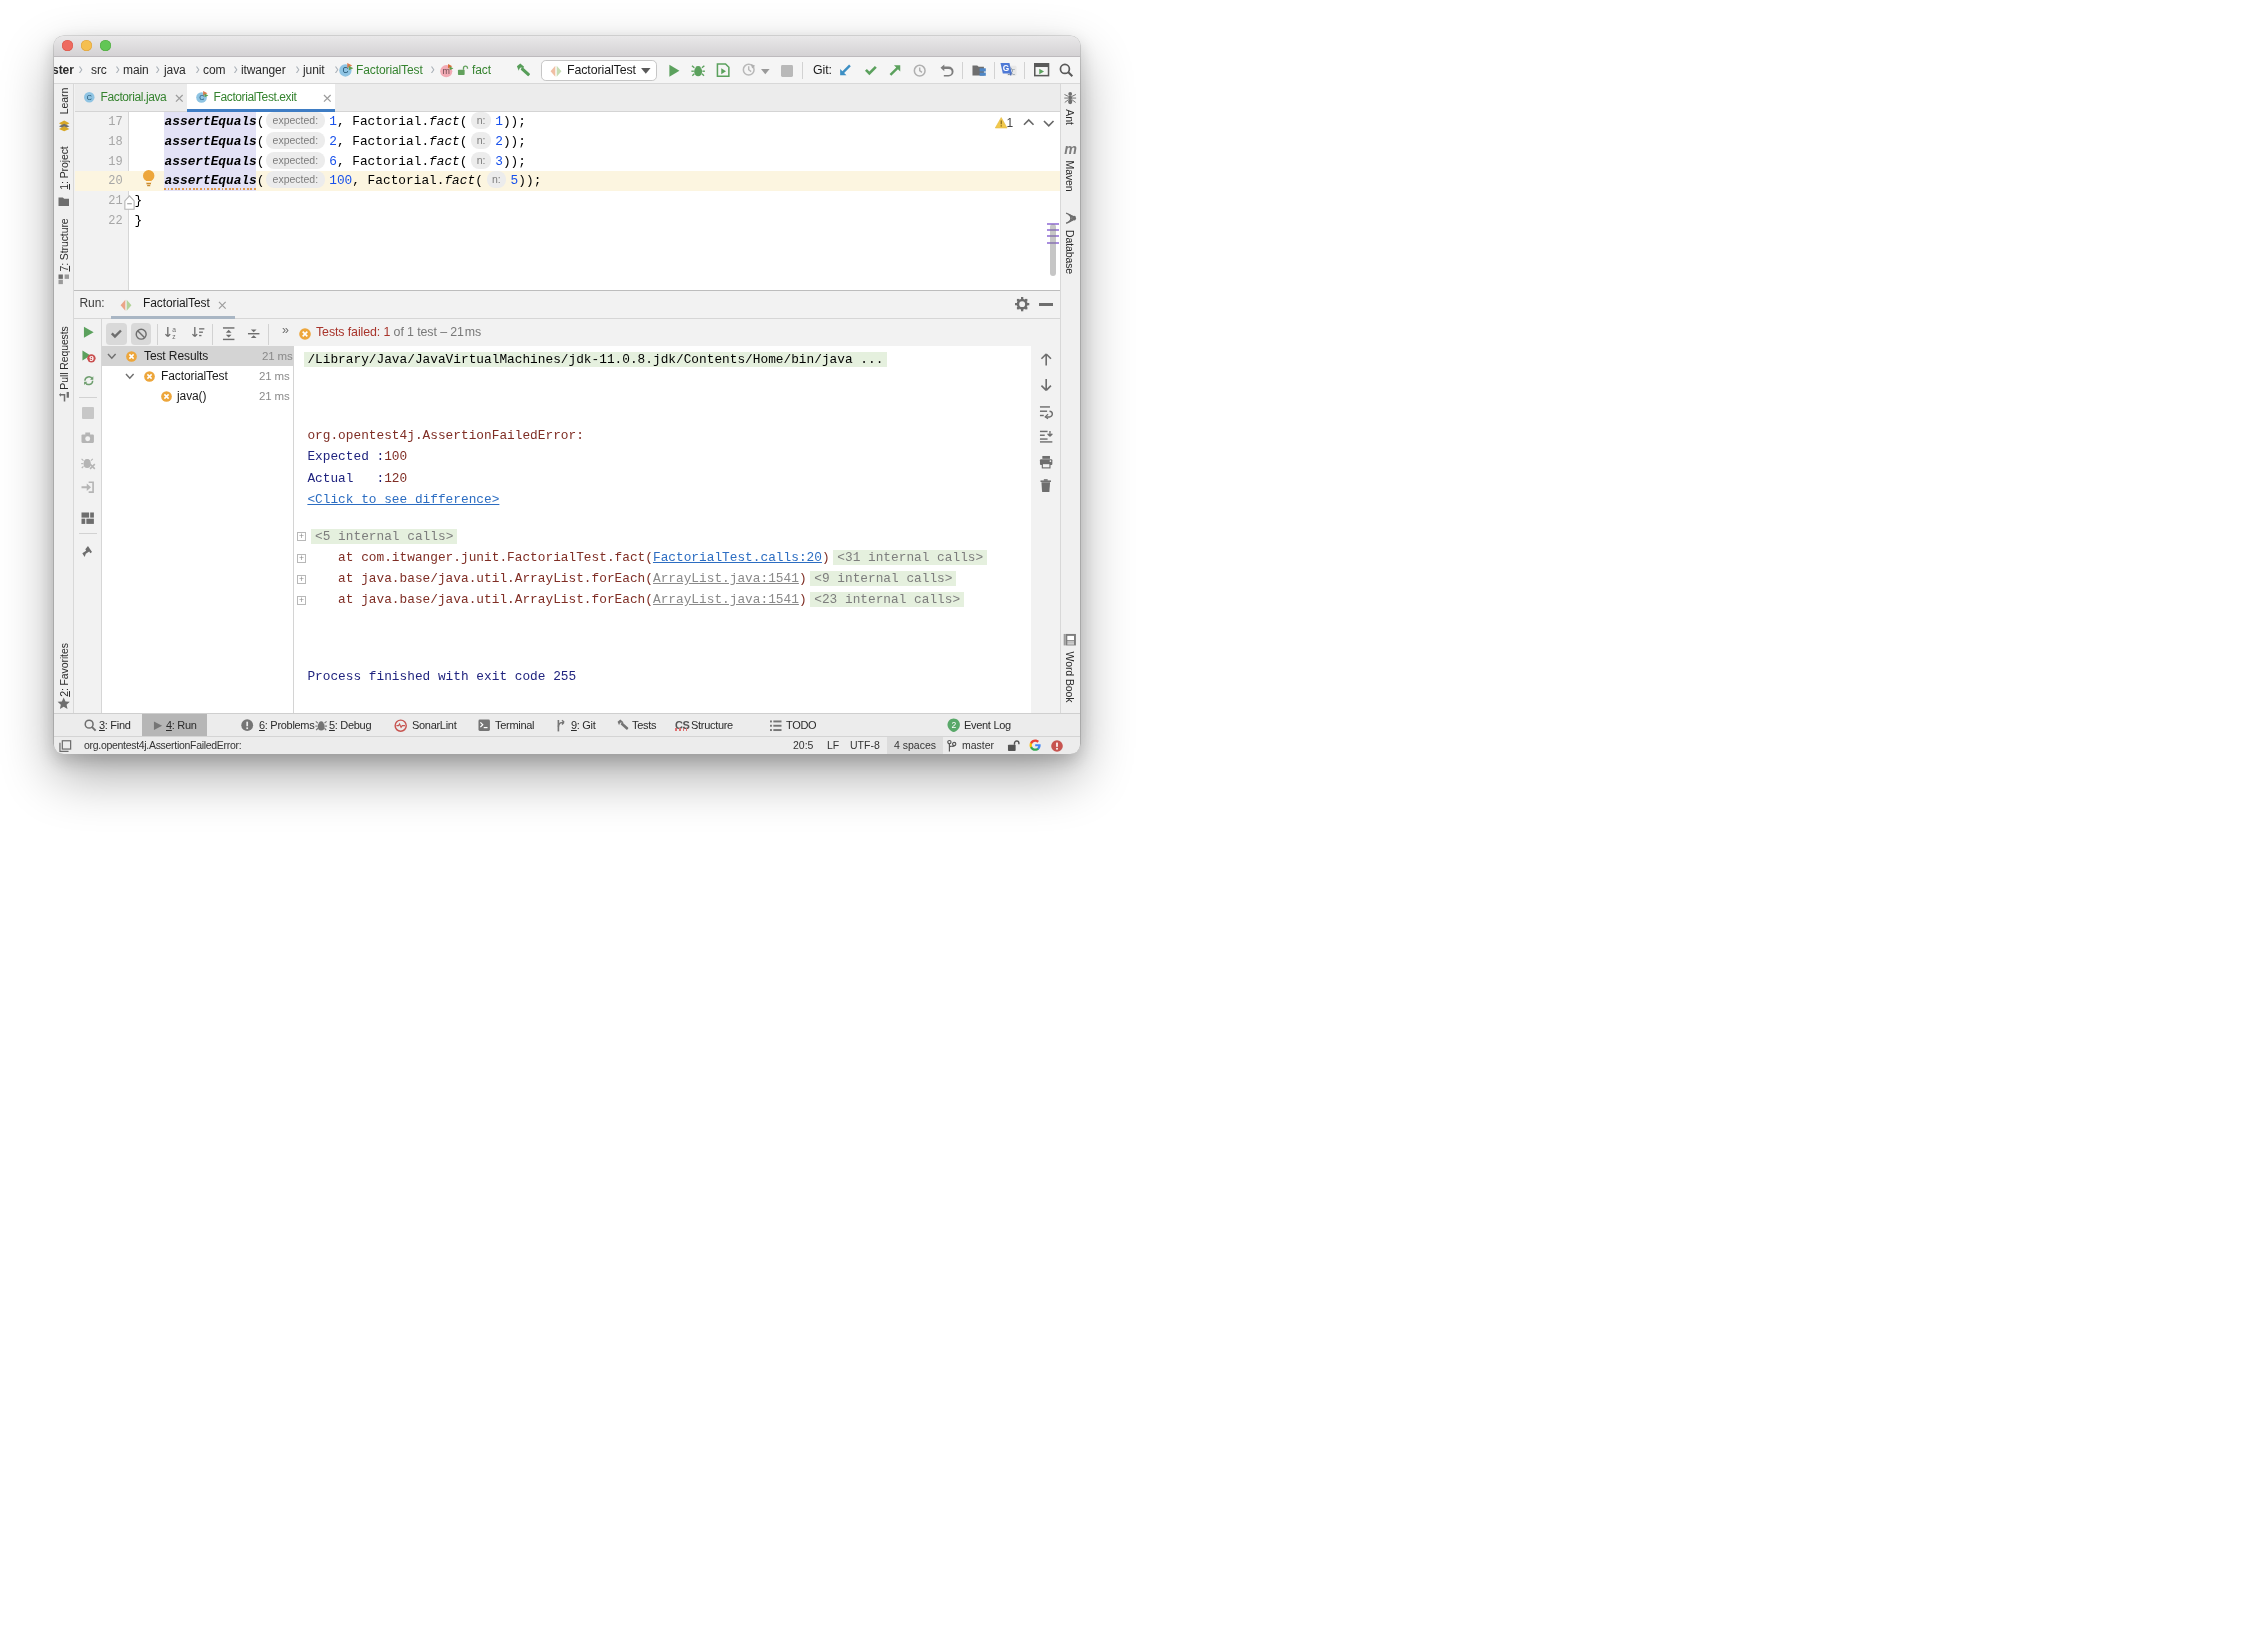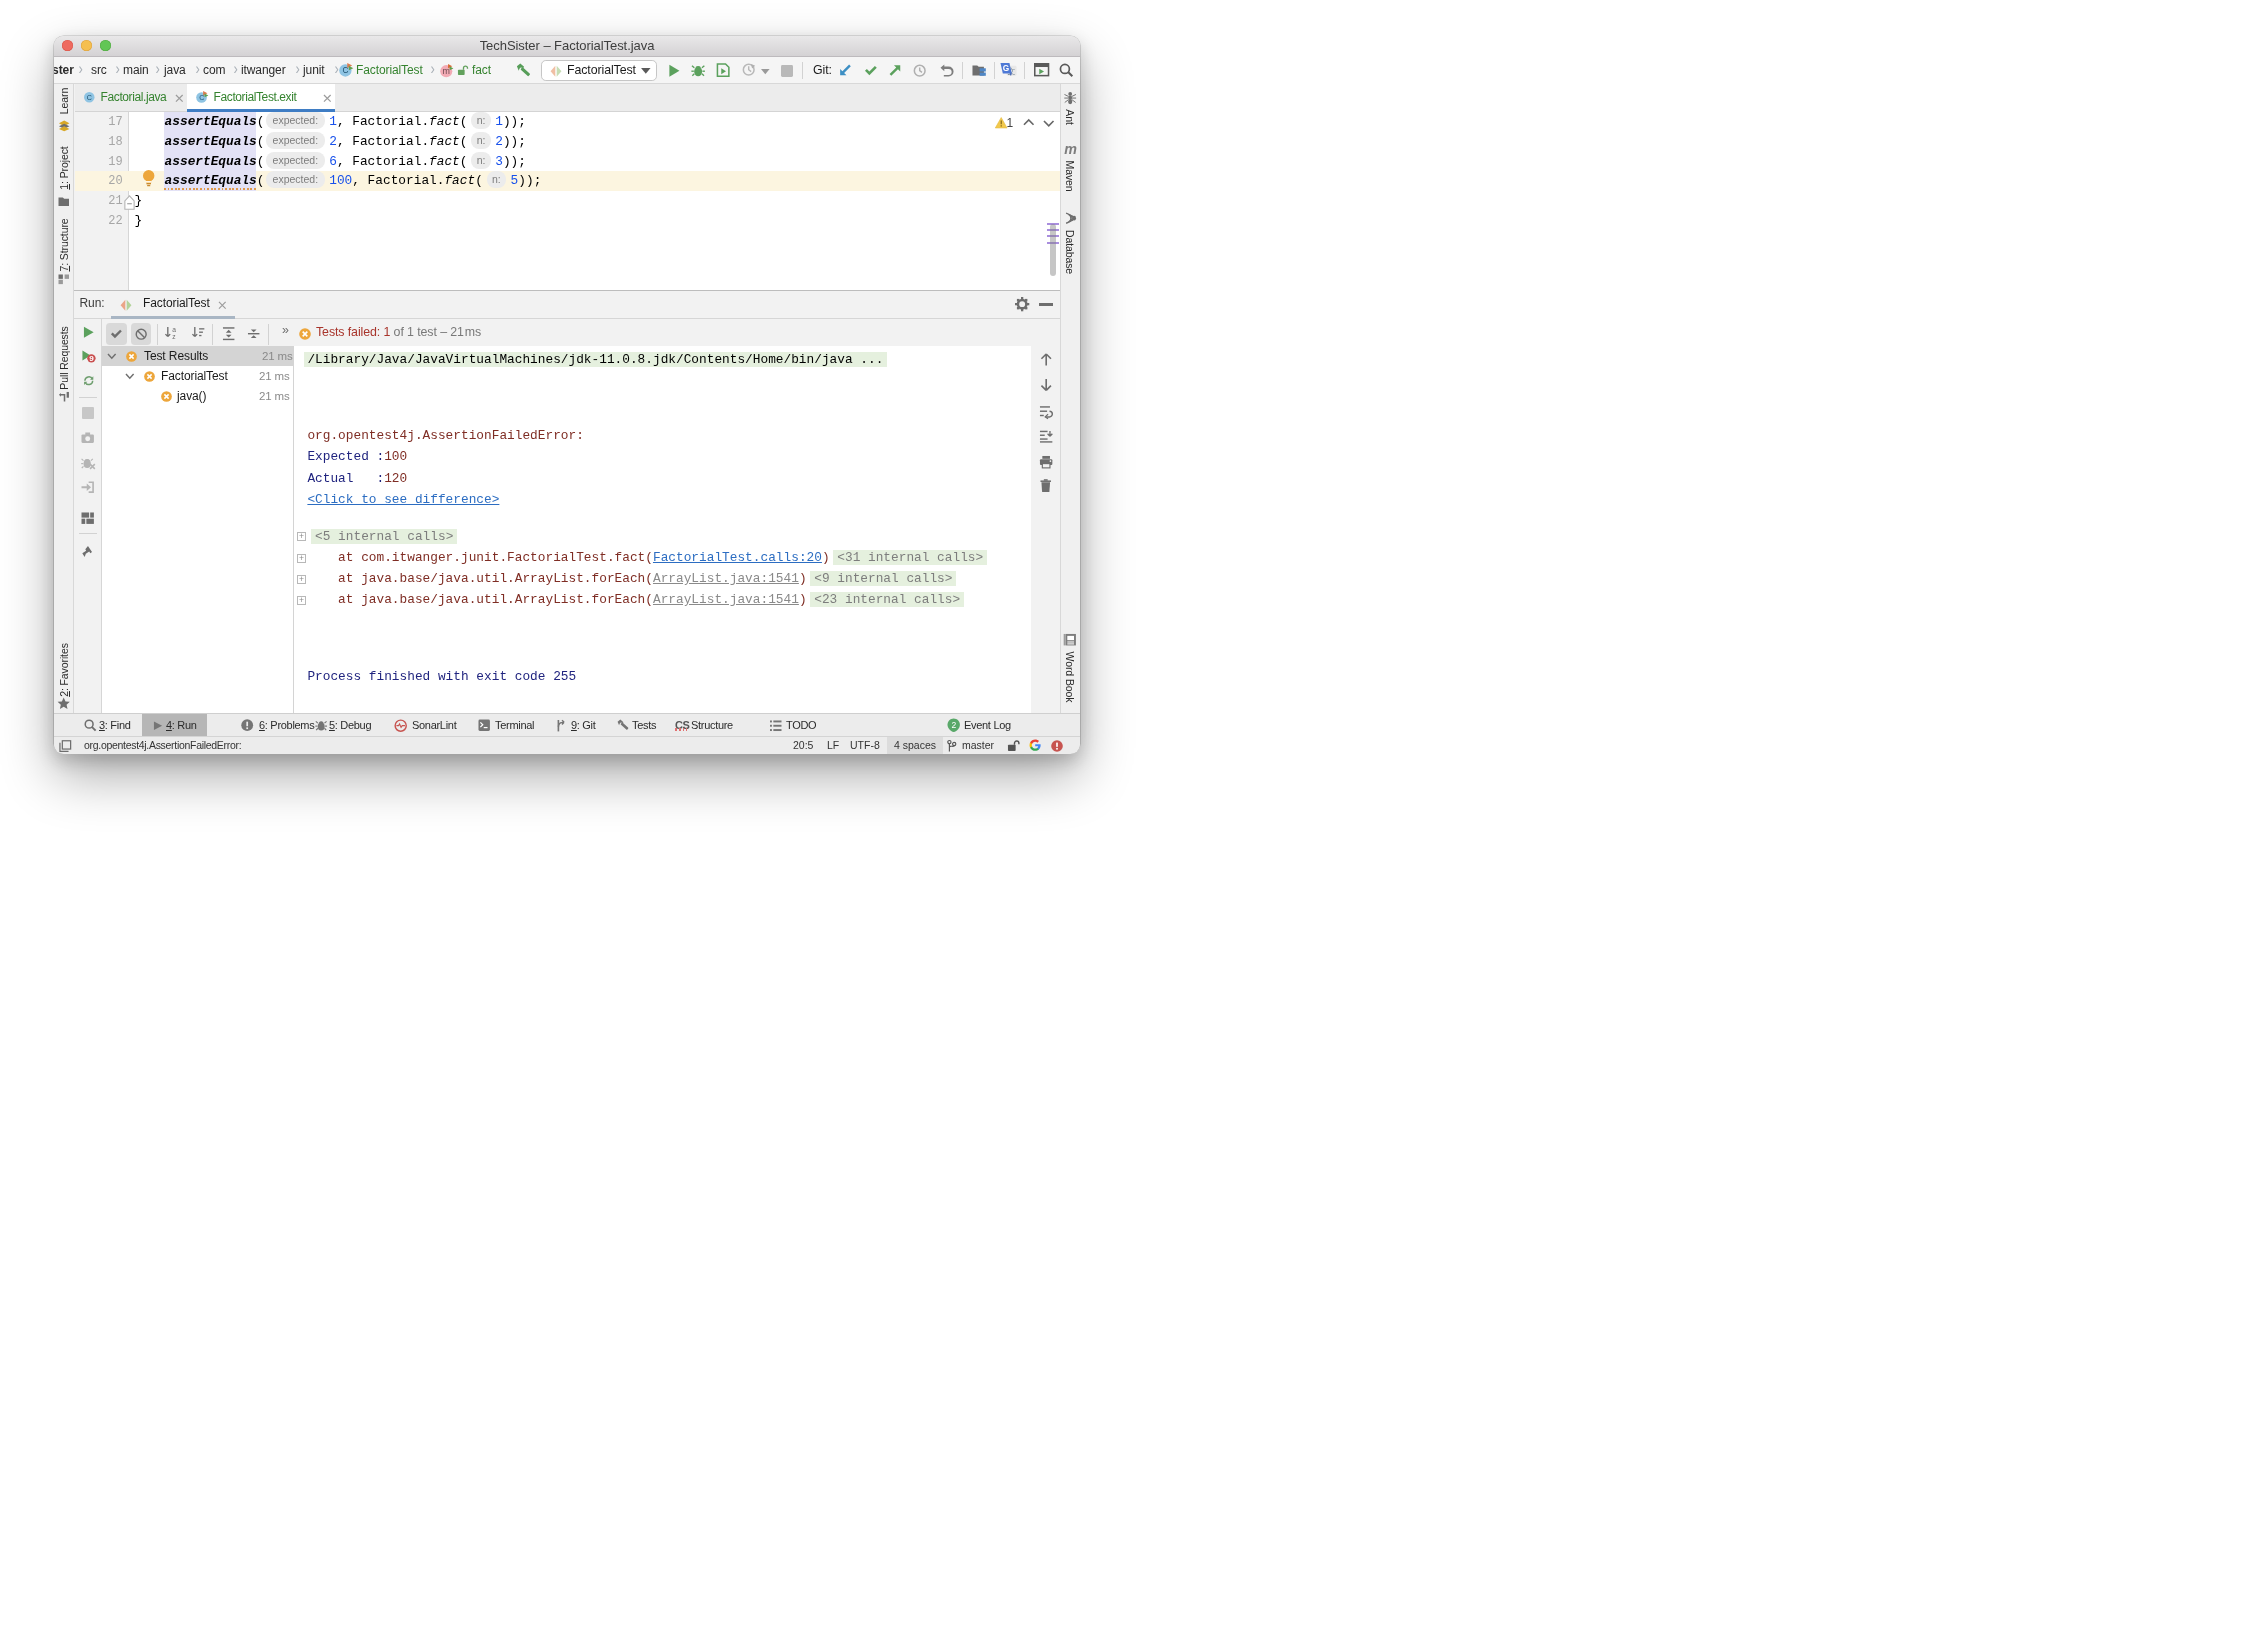--- a/index.html
+++ b/index.html
@@ -77,21 +77,20 @@
 #statusbar div.abs{top:0;height:17px;line-height:16.3px;white-space:nowrap}
 .u{text-decoration:underline}
 </style>
 </head>
 <body>
 <div id="win">
   <div id="titlebar">
     <div class="tl" style="left:7.6px;background:#ee6a5f;box-shadow:inset 0 0 0 0.5px #d95448"></div>
     <div class="tl" style="left:27px;background:#f5bf4f;box-shadow:inset 0 0 0 0.5px #dca13c"></div>
     <div class="tl" style="left:46px;background:#62c655;box-shadow:inset 0 0 0 0.5px #4fa73f"></div>
-    <div id="title">TechSister – FactorialTest.java</div>
   </div>
 
   <div id="navbar">
     <div class="abs" style="left:-1.9px;font-weight:bold">ster</div>
     <div class="abs csep" style="left:24px">›</div>
     <div class="abs" style="left:37px">src</div>
     <div class="abs csep" style="left:61px">›</div>
     <div class="abs" style="left:69px">main</div>
     <div class="abs csep" style="left:101px">›</div>
     <div class="abs" style="left:110px">java</div>

